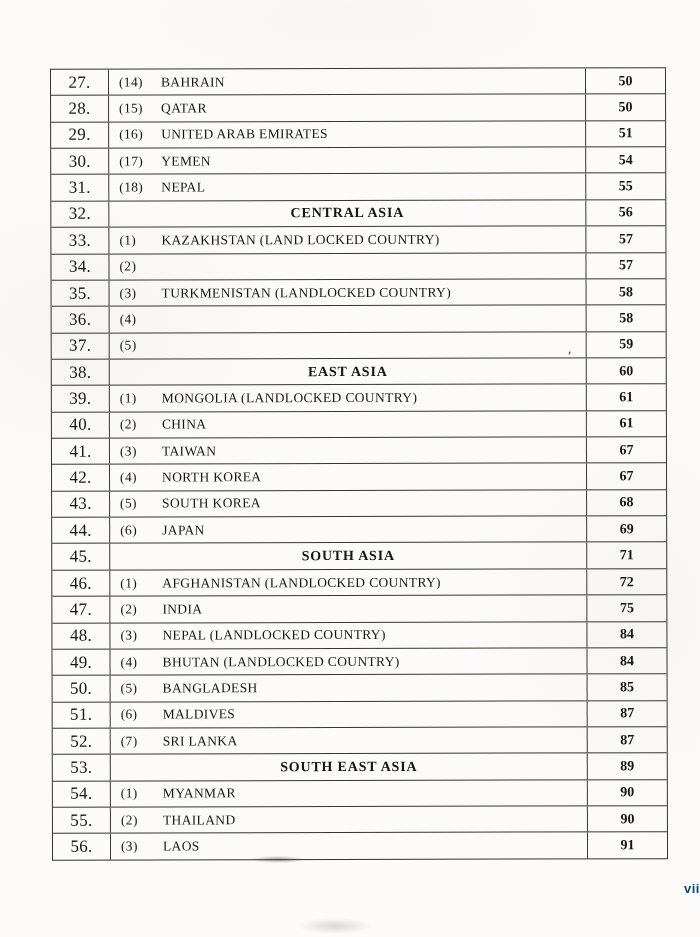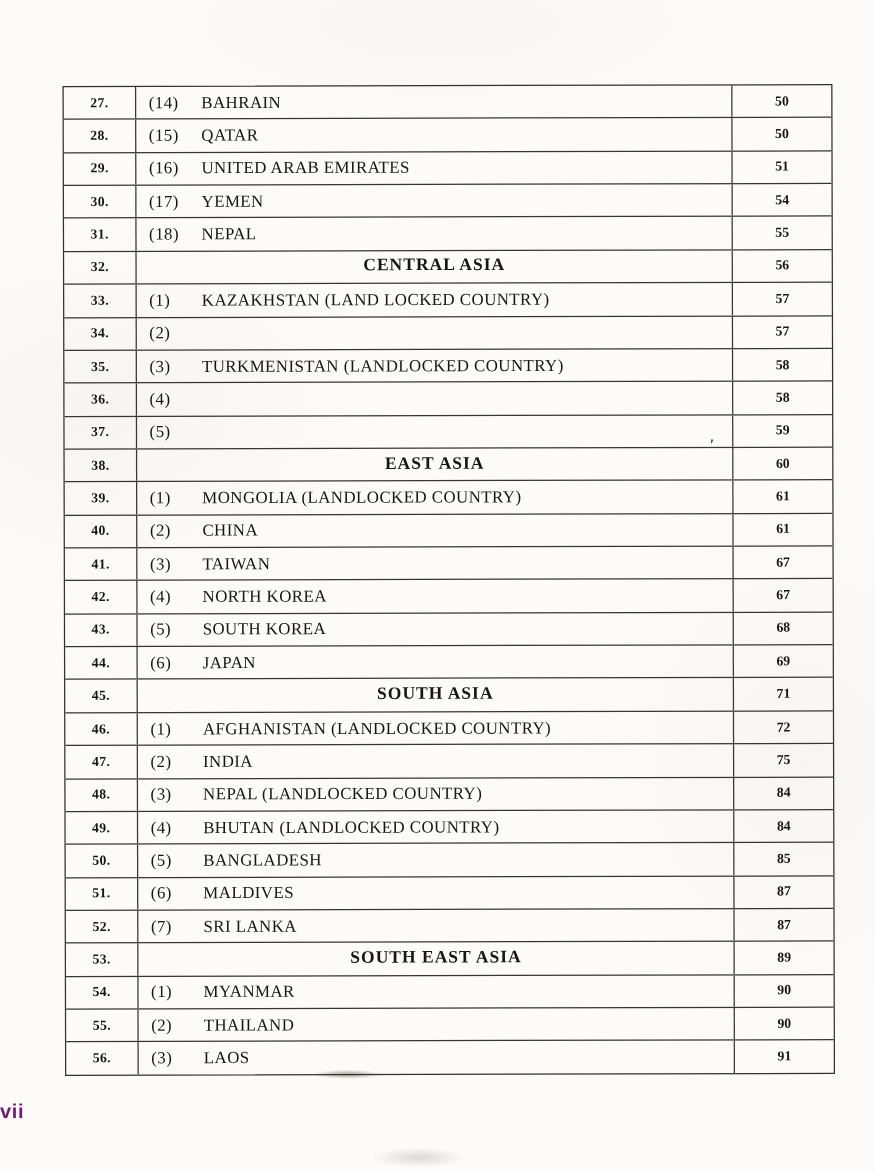--- a/index.html
+++ b/index.html
@@ -33,22 +33,22 @@
     flex: 1 1 0;
     display: grid;
     grid-template-columns: 58px 1fr 80px;
     box-sizing: border-box;
   }
   .row + .row { border-top: 1.4px solid #3a352e; }
   .cell { display: flex; align-items: center; box-sizing: border-box; }
   .cell-no {
     justify-content: center;
     border-right: 1.4px solid #3a352e;
-    font-weight: bold;
-    font-size: 11px;
+    font-weight: normal;
+    font-size: 17px;
     letter-spacing: 0.3px;
   }
   .cell-main {
     padding-left: 10px;
     font-size: 13.5px;
     letter-spacing: 0.35px;
     overflow: hidden;
     white-space: nowrap;
   }
   .sub { width: 42px; flex: 0 0 42px; }
@@ -60,21 +60,21 @@
     font-weight: bold;
     font-size: 14px;
     letter-spacing: 0.8px;
   }
   .row.is-section .section-heading { display: block; }
   .row.is-section .cell-main { padding-left: 0; }
   .cell-page {
     justify-content: center;
     border-left: 1.4px solid #3a352e;
     font-weight: bold;
-    font-size: 11px;
+    font-size: 14px;
   }
 
   
   .stray-mark {
     position: absolute;
     left: 567px; top: 348px;
     font-size: 13px; font-weight: bold;
     color: #4a453d;
     transform: rotate(14deg);
   }
@@ -88,25 +88,25 @@
     position: absolute;
     left: 298px; top: 918px;
     width: 74px; height: 16px;
     background: radial-gradient(ellipse at center, rgba(140,138,132,0.30), transparent 72%);
   }
 
   
   .page-footer {
     position: absolute;
     left: 0; right: 0; top: 881px;
-    text-align: left;
+    text-align: right;
     font-family: "Liberation Sans", sans-serif;
     font-weight: bold;
-    font-size: 16px;
-    color: #701a75;
+    font-size: 13px;
+    color: #0c4a6e;
     letter-spacing: 0.5px;
   }
 </style>
 </head>
 <body>
 
 <div class="page">
 
   <div class="toc-table" id="toc-table">
   <div class="row">

